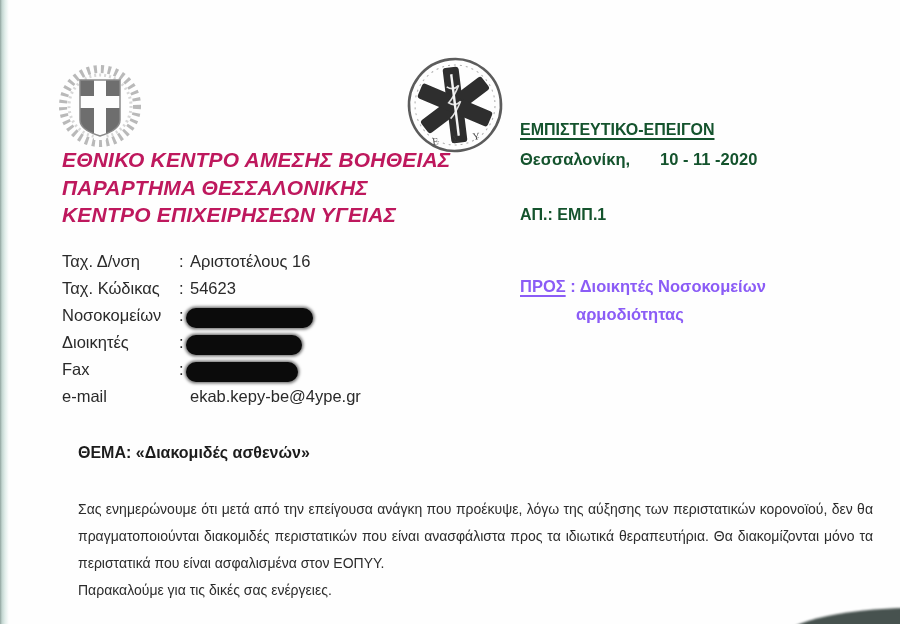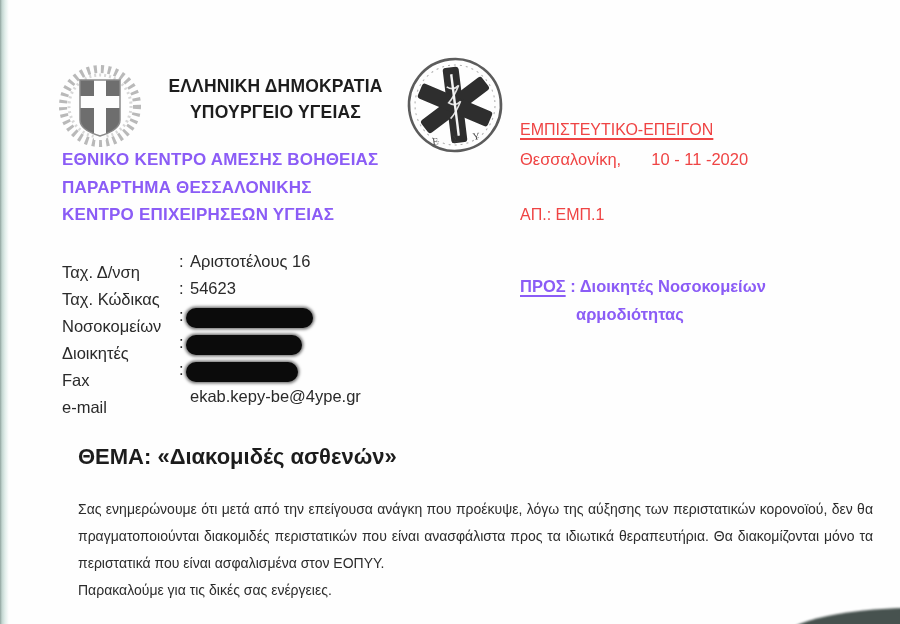--- a/index.html
+++ b/index.html
@@ -34,39 +34,39 @@
   .coat { position: absolute; left: 56px; top: 60px; width: 88px; height: 98px; }
   .ekab { position: absolute; left: 400px; top: 50px; width: 110px; height: 110px; transform: rotate(-7deg); }
   
   .ministry {
     position: absolute; left: 148px; top: 73px; width: 255px;
     text-align: center; font-weight: bold; font-size: 17.5px; line-height: 26px;
     color: #1d1d1d; letter-spacing: 0.2px;
   }
   .org {
     position: absolute; left: 62px; top: 146px;
-    font-weight: bold; font-size: 17px; line-height: 27.5px;
-    color: #8b5cf6; letter-spacing: 0.2px; white-space: nowrap;
+    font-weight: bold; font-size: 21px; line-height: 27.5px;
+    color: #be185d; letter-spacing: 0.2px; white-space: nowrap; font-style: italic;
   }
   .classif {
     position: absolute; left: 520px; top: 116px;
-    font-weight: normal; font-size: 16px; color: #ef4444; line-height: 27px;
+    font-weight: bold; font-size: 16px; color: #14532d; line-height: 27px;
     white-space: nowrap;
   }
   .classif .u { text-decoration: underline; text-underline-offset: 3px; text-decoration-thickness: 1.5px; }
   .classif .dateline { margin-top: 3px; font-size: 16.5px; text-align: right; }
   .classif .date { display: inline-block; margin-left: 30px; }
   .classif .proto { font-size: 16px; margin-top: 28px; }
   
   .contact {
     position: absolute; left: 62px; top: 252px;
     font-size: 16.5px; color: #2a2a2a;
   }
   .contact .crow { position: relative; height: 27px; white-space: nowrap; }
-  .contact .clabel { position: absolute; left: 0; top: 11px; }
+  .contact .clabel { position: absolute; left: 0; top: 0; }
   .contact .csep   { position: absolute; left: 117px; top: 0; }
   .contact .cvalue { position: absolute; left: 128px; top: 0; }
   .redaction {
     position: absolute; left: 124px; top: 2px;
     height: 20px; border-radius: 10px;
     background: #0b0b0b;
     box-shadow: 0 0 3px 1.5px rgba(10,10,10,0.55);
   }
   .redaction.w1 { width: 127px; }
   .redaction.w2 { width: 116px; }
@@ -75,21 +75,21 @@
   .recipient {
     position: absolute; left: 520px; top: 272px;
     font-weight: bold; font-size: 16.5px; color: #8b5cf6; line-height: 28px;
     white-space: nowrap;
   }
   .recipient .u { text-decoration: underline; text-underline-offset: 3px; text-decoration-thickness: 1.5px; }
   .recipient .line2 { margin-left: 56px; }
   
   .subject {
     position: absolute; left: 78px; top: 444px;
-    font-weight: bold; font-size: 22px; color: #1c1c1c; white-space: nowrap;
+    font-weight: bold; font-size: 16px; color: #1c1c1c; white-space: nowrap;
   }
   .body-text {
     position: absolute; left: 78px; top: 496px; width: 795px;
     font-size: 14px; line-height: 27px; color: #2c2c2c;
   }
   .body-text p { margin: 0; text-align: justify; }
   .body-text p.last { text-align: left; }
 </style>
 </head>
 <body>
@@ -117,24 +117,20 @@
         <rect x="47" y="17" width="16" height="76" rx="3"></rect>
         <rect x="47" y="17" width="16" height="76" rx="3" transform="rotate(60 55 55)"></rect>
         <rect x="47" y="17" width="16" height="76" rx="3" transform="rotate(120 55 55)"></rect>
       </g>
       <path d="M55 24 v62" stroke="#f4f4f4" stroke-width="2.4" fill="none"></path>
       <path d="M49 36 q6 5 12 0 q-6 11 -12 16 q6 5 12 0 q-6 11 -12 16" stroke="#f4f4f4" stroke-width="1.6" fill="none" opacity="0.9"></path>
       <text x="55" y="92" text-anchor="middle" font-size="10" letter-spacing="6" fill="#3a3a3a" font-family="Liberation Serif, serif">Ε Σ Υ</text>
     </svg>
   </div>
 
-  <div class="ministry">
-    <div>ΕΛΛΗΝΙΚΗ ΔΗΜΟΚΡΑΤΙΑ</div>
-    <div>ΥΠΟΥΡΓΕΙΟ ΥΓΕΙΑΣ</div>
-  </div>
 
   <div class="org">
     <div>ΕΘΝΙΚΟ ΚΕΝΤΡΟ ΑΜΕΣΗΣ ΒΟΗΘΕΙΑΣ</div>
     <div>ΠΑΡΑΡΤΗΜΑ ΘΕΣΣΑΛΟΝΙΚΗΣ</div>
     <div>ΚΕΝΤΡΟ ΕΠΙΧΕΙΡΗΣΕΩΝ ΥΓΕΙΑΣ</div>
   </div>
 
   <div class="classif">
     <div class="u">ΕΜΠΙΣΤΕΥΤΙΚΟ-ΕΠΕΙΓΟΝ</div>
     <div class="dateline">

